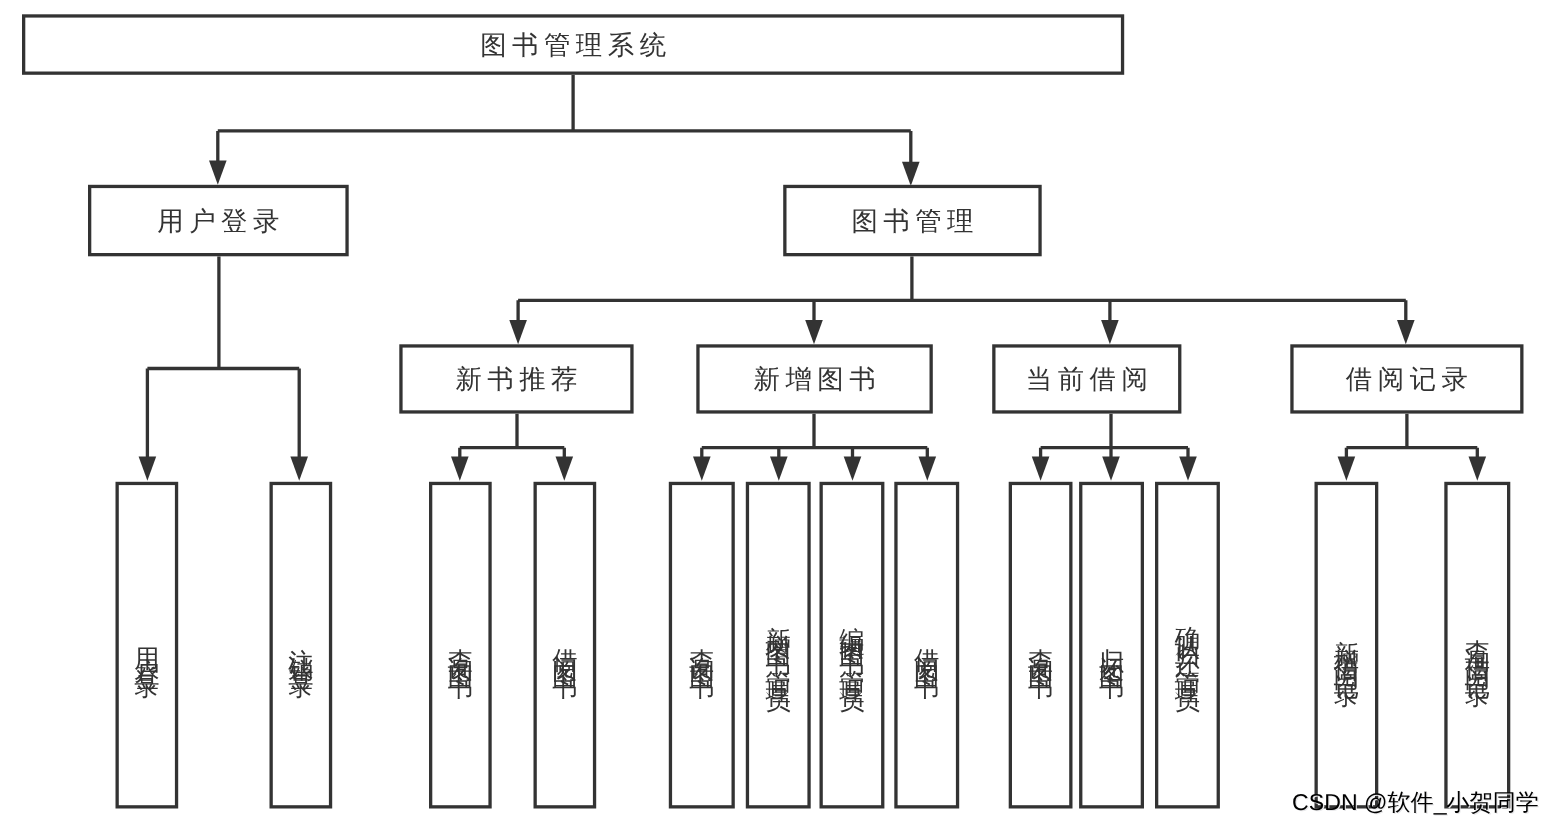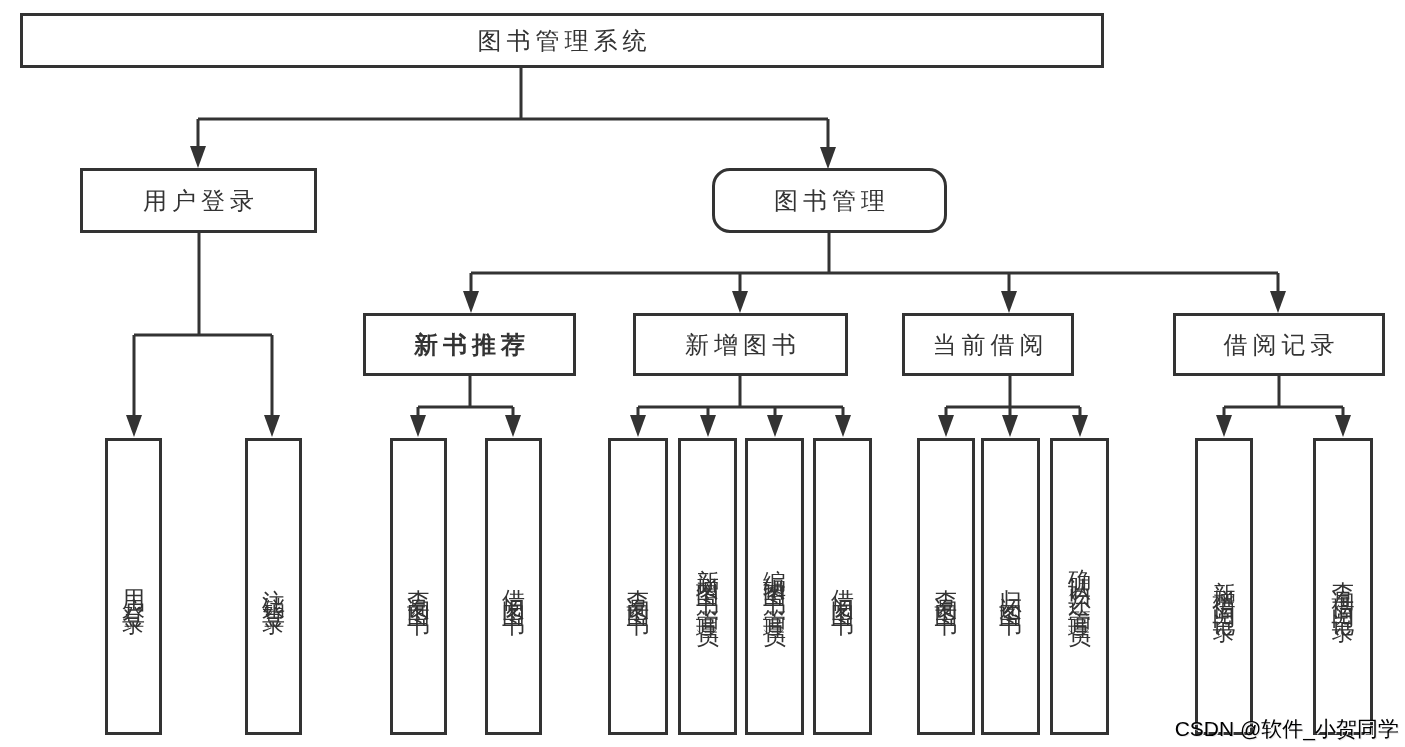--- a/index.html
+++ b/index.html
@@ -100,26 +100,26 @@
     <path d="M1010 376 V407 M946 407 H1080 M946 407 V419 M1010 407 V419 M1080 407 V419"></path>
     <polygon points="938,415 954,415 946,437"></polygon>
     <polygon points="1002,415 1018,415 1010,437"></polygon>
     <polygon points="1072,415 1088,415 1080,437"></polygon>
 
     <path d="M1279 376 V407 M1224 407 H1343 M1224 407 V419 M1343 407 V419"></path>
     <polygon points="1216,415 1232,415 1224,437"></polygon>
     <polygon points="1335,415 1351,415 1343,437"></polygon>
   </svg>
 
-  <div class="box h-box" style="left:20px; top:13px; width:1084px; height:55px;">图书管理系统</div>
+  <div class="box h-box" style="left:20px; top:13px; width:1002px; height:55px;">图书管理系统</div>
 
   <div class="box h-box" style="left:80px; top:168px; width:237px; height:65px;">用户登录</div>
-  <div class="box h-box" style="left:712px; top:168px; width:235px; height:65px;border-radius:18px;">图书管理</div>
+  <div class="box h-box" style="left:712px; top:168px; width:235px; height:65px;">图书管理</div>
 
-  <div class="box h-box" style="left:363px; top:313px; width:213px; height:63px;font-weight:bold;">新书推荐</div>
+  <div class="box h-box" style="left:363px; top:313px; width:213px; height:63px;">新书推荐</div>
   <div class="box h-box" style="left:633px; top:313px; width:215px; height:63px;">新增图书</div>
   <div class="box h-box" style="left:902px; top:313px; width:172px; height:63px;">当前借阅</div>
   <div class="box h-box" style="left:1173px; top:313px; width:212px; height:63px;">借阅记录</div>
 
   <div class="box v-box" style="left:105px; top:438px; width:57px; height:297px;">
     <span>用户登录</span>
   </div>
   <div class="box v-box" style="left:245px; top:438px; width:57px; height:297px;">
     <span>注销登录</span>
   </div>

